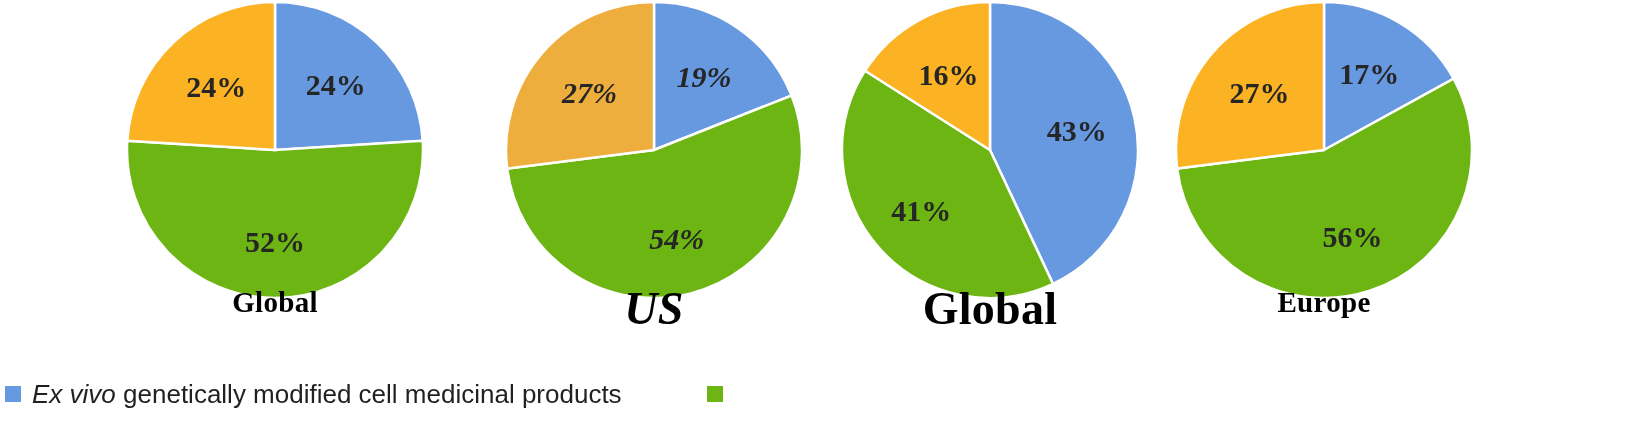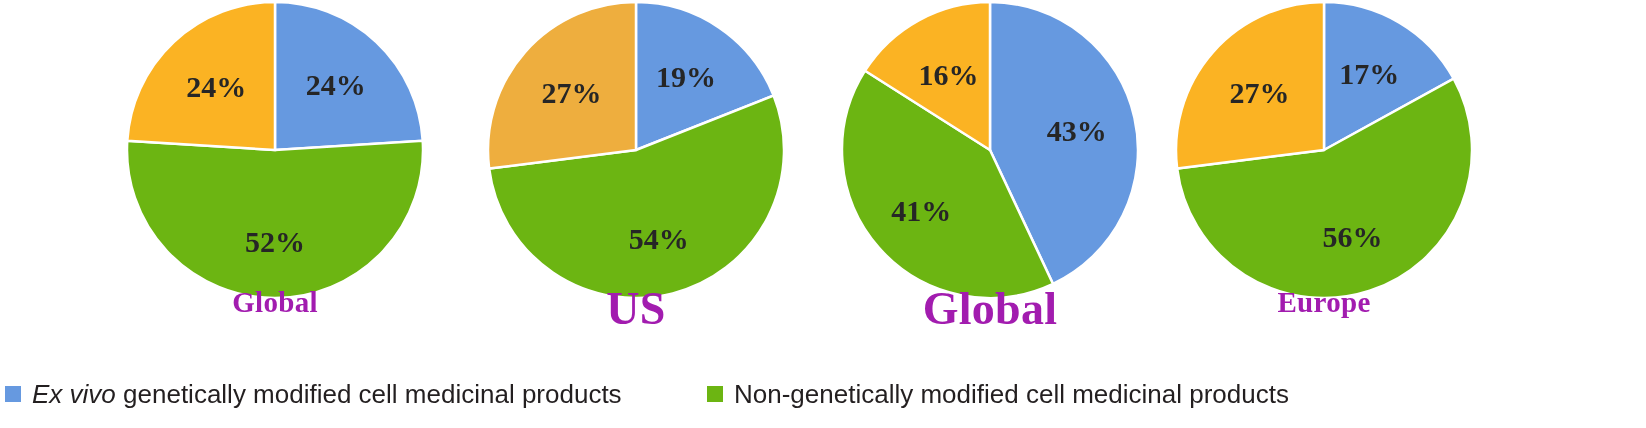--- a/index.html
+++ b/index.html
@@ -55,21 +55,21 @@
 
   .panel-caption {
     position: absolute;
     left: 0;
     width: 300px;
     top: 286px;
     text-align: center;
     font-family: "Liberation Serif", "DejaVu Serif", serif;
     font-weight: bold;
     font-size: 29px;
-    color: #a21caf;
+    color: #000000;
     letter-spacing: 0.3px;
     white-space: nowrap;
   }
   .panel-caption.big {
     font-size: 46px;
     top: 282px;
   }
 
   
   #legend {
@@ -121,21 +121,21 @@
         <g>
             <text x="210.8" y="95.3" text-anchor="middle" class="slice-label">24%</text>
             <text x="150.0" y="251.8" text-anchor="middle" class="slice-label">52%</text>
             <text x="91.2" y="97.4" text-anchor="middle" class="slice-label">24%</text>
           </g>
       </svg>
     </div>
     <div class="panel-caption">Global</div>
   </div>
 
-  <div class="pie-panel" style="left:486px;">
+  <div class="pie-panel" style="left:504px;font-style:italic;">
     <div class="pie-wrap">
       <svg class="pie-svg" viewBox="0 0 300 300">
         <g>
             <path d="M 150 150 L 150.00 2.00 A 148 148 0 0 1 287.61 95.52 Z" fill="#6699e0" stroke="#ffffff" stroke-width="2.5"></path>
             <path d="M 150 150 L 287.61 95.52 A 148 148 0 1 1 3.17 168.55 Z" fill="#6cb512" stroke="#ffffff" stroke-width="2.5"></path>
             <path d="M 150 150 L 3.17 168.55 A 148 148 0 0 1 150.00 2.00 Z" fill="#eeae3e" stroke="#ffffff" stroke-width="2.5"></path>
           </g>
         <g>
             <text x="199.9" y="86.6" text-anchor="middle" class="slice-label">19%</text>
             <text x="172.8" y="248.9" text-anchor="middle" class="slice-label">54%</text>
@@ -182,17 +182,16 @@
     <div class="panel-caption">Europe</div>
   </div>
 
   <div id="legend">
     <div class="legend-item" style="left:5px;">
       <span class="legend-swatch" style="background: rgb(102, 153, 224);"></span>
       <span class="legend-text"><span class="ital">Ex vivo</span> genetically modified cell medicinal products</span>
     </div>
     <div class="legend-item" style="left:707px;">
       <span class="legend-swatch" style="background: rgb(108, 181, 18);"></span>
-      <span class="legend-text">Non-genetically modified cell medicinal products</span>
     </div>
   </div>
 
 </div>
 
 </body></html>

